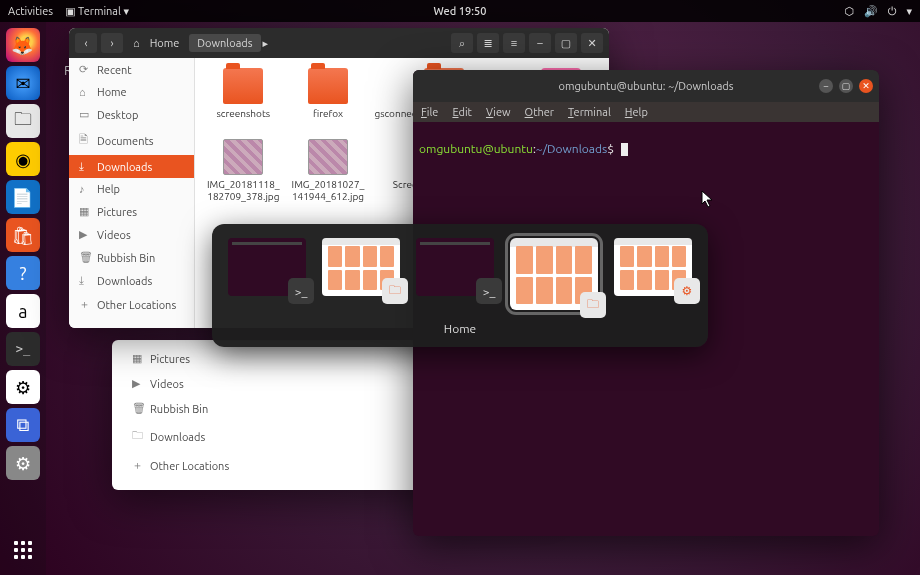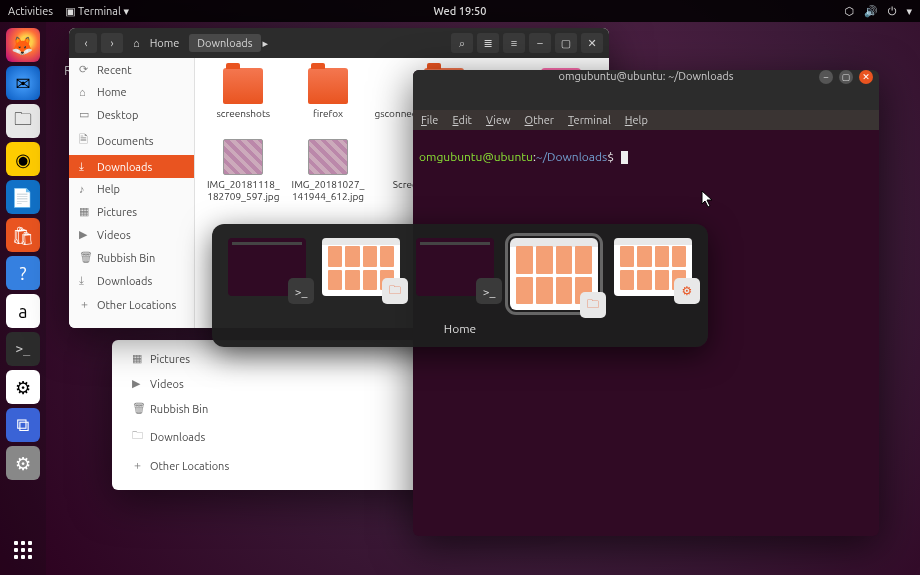--- a/index.html
+++ b/index.html
@@ -38,21 +38,21 @@
   .folder::before { content:''; position:absolute; top:-5px; left:3px; width:14px; height:6px; background:#e95420; border-radius:2px 2px 0 0; }
   .img-thumb { background: repeating-linear-gradient(45deg,#b8a,#b8a 4px,#cab 4px,#cab 8px); border:1px solid #999; border-radius:2px; }
   .png-thumb { background:#fff; border:1px solid #ccc; border-radius:2px; position:relative; }
   .png-thumb::before { content:''; position:absolute; top:2px; left:2px; right:2px; height:8px; background:#e95420; }
   .deb-thumb { background:linear-gradient(#ff6fb0,#e6398f); border-radius:4px; }
   
   .files2 { position: absolute; left: 112px; top: 340px; width: 430px; height: 150px; background: #fff; border-radius: 6px; box-shadow: 0 10px 40px rgba(0,0,0,0.5); z-index: 2; font-size:11px; color:#4a4a4a; padding-left:6px; padding-top:6px; }
   .files2 .side-item { padding: 6px 14px; }
   
   .terminal { position: absolute; left: 413px; top: 70px; width: 466px; height: 466px; background: #300a24; border-radius: 6px; box-shadow: 0 10px 40px rgba(0,0,0,0.6); z-index: 7; overflow: hidden; }
-  .term-title { height: 40px; background: #2c2c2c; color: #ccc; font-size: 11px; display: flex; align-items: flex-start; justify-content: center; position: relative; }
+  .term-title { height: 32px; background: #2c2c2c; color: #ccc; font-size: 11px; display: flex; align-items: center; justify-content: center; position: relative; }
   .term-ctrl { position: absolute; right: 6px; display: flex; gap: 6px; }
   .term-btn { width: 14px; height: 14px; border-radius: 7px; background:#555; display:flex; align-items:center; justify-content:center; font-size:9px; color:#ddd; cursor:pointer; }
   .term-btn.close { background:#e95420; color:#fff; }
   .term-menu { height: 20px; background:#3a3433; display:flex; gap:14px; padding:0 8px; align-items:center; font-size:11px; color:#ccc; }
   .term-menu span { cursor:pointer; }
   .term-menu span::first-letter { text-decoration: underline; }
   .term-body { padding: 20px 6px; font-family: "Ubuntu Mono", monospace; font-size: 12px; color:#eee; }
   .prompt-user { color:#8ae234; }
   .prompt-path { color:#729fcf; }
   .cursor { display:inline-block; width:7px; height:13px; background:#eee; vertical-align:middle; }
@@ -214,21 +214,21 @@
         <div class="file-tile">
           <div class="file-icon folder"></div>
           <div>gsconnect@andyholmes.gith…</div>
         </div>
         <div class="file-tile">
           <div class="file-icon deb-thumb"></div>
           <div>tweet-b 1.1.3.d…</div>
         </div>
         <div class="file-tile">
           <div class="file-icon img-thumb"></div>
-          <div>IMG_​20181118_​182709_​597.jpg</div>
+          <div>IMG_​20181118_​182709_​378.jpg</div>
         </div>
         <div class="file-tile">
           <div class="file-icon img-thumb"></div>
           <div>IMG_​20181027_​141944_​612.jpg</div>
         </div>
         <div class="file-tile">
           <div class="file-icon png-thumb"></div>
           <div>Screenshot_​20181104-212622.png</div>
         </div>
       </div>

